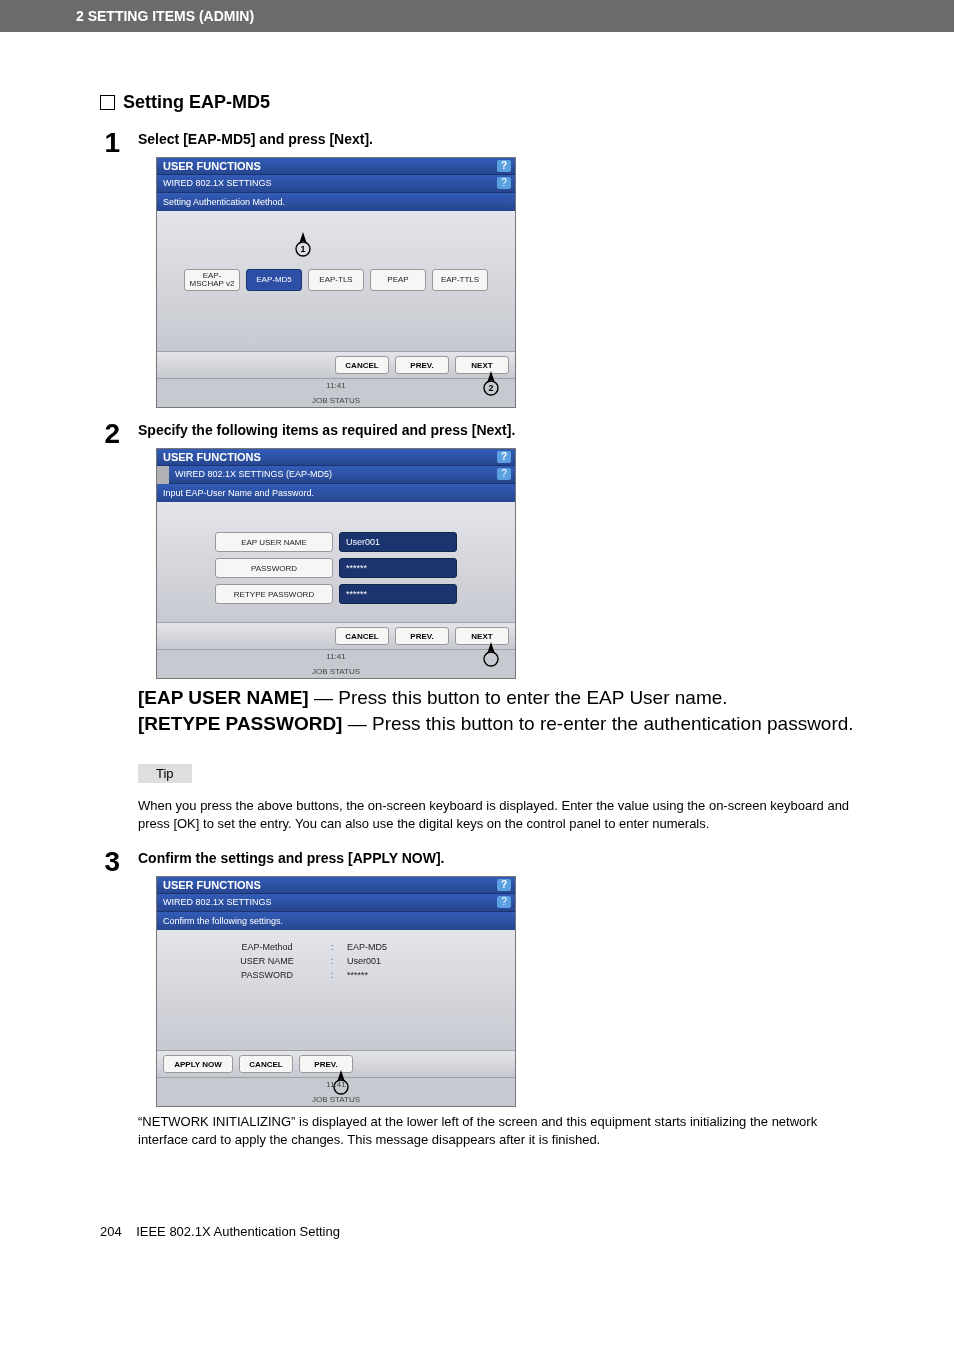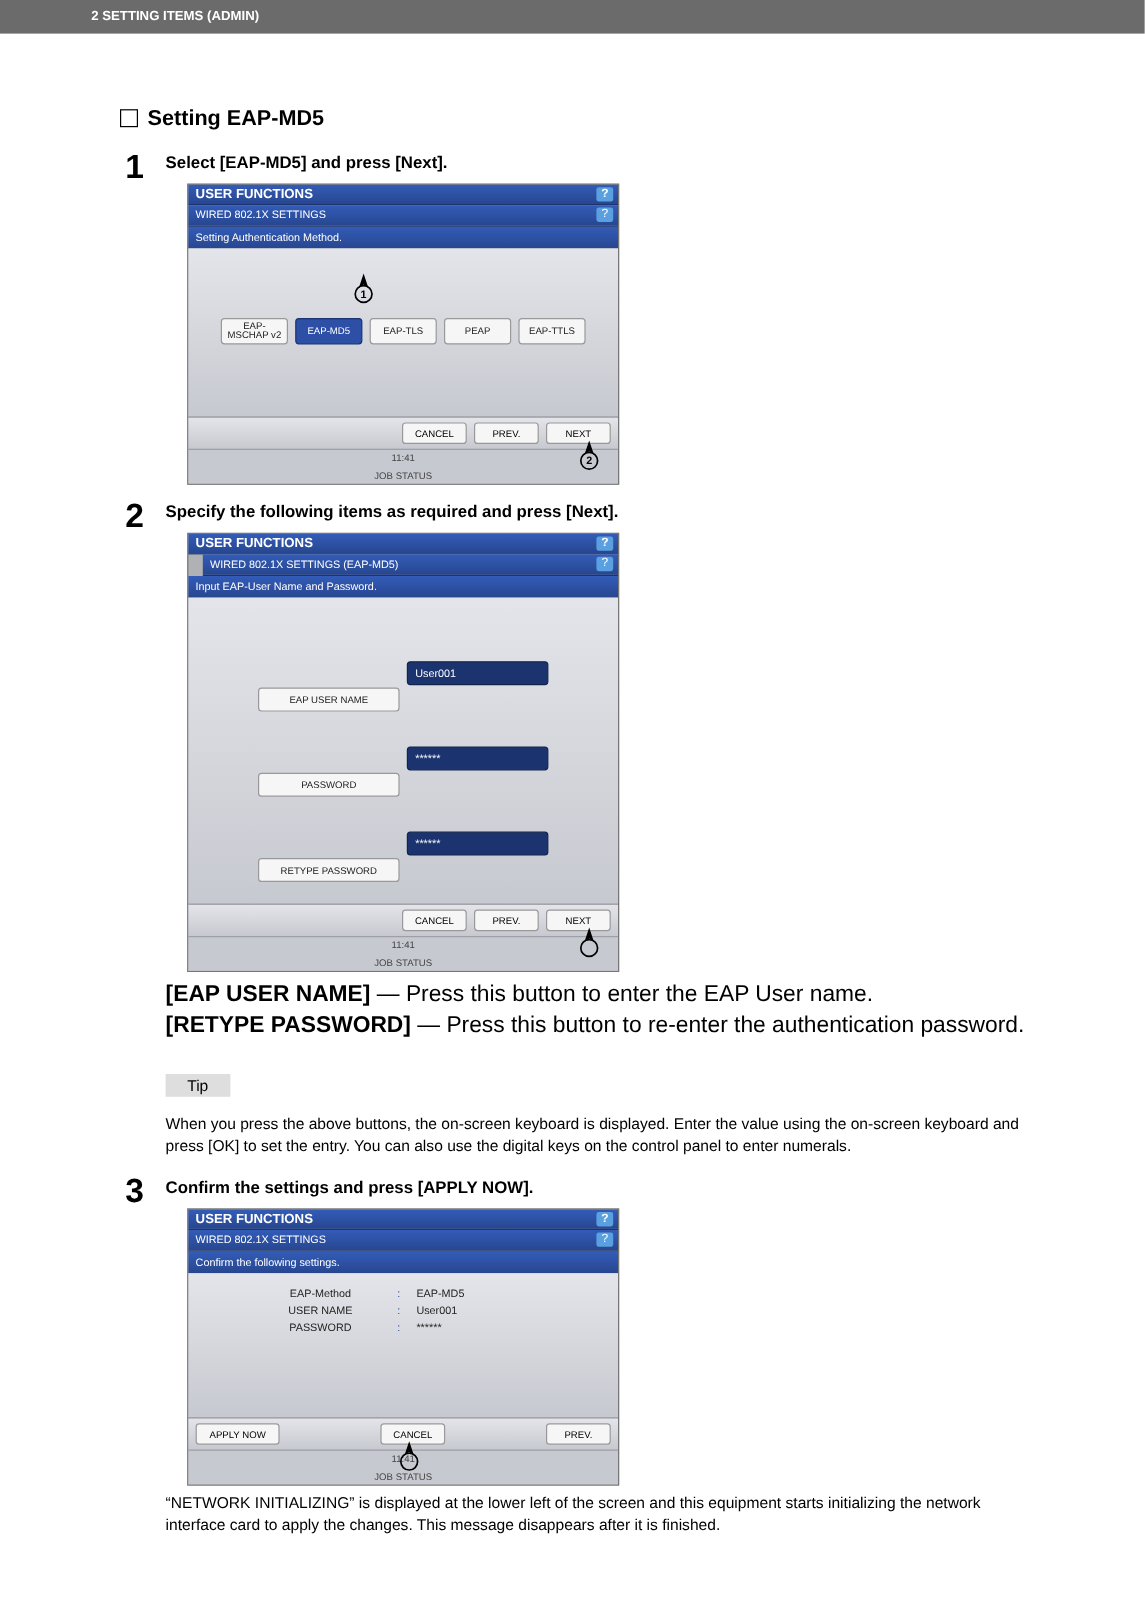--- a/index.html
+++ b/index.html
@@ -11,21 +11,21 @@
   }
   .document {
     width: 954px;
     margin: 0 auto;
     position: relative;
   }
   .header-bar {
     background: #6b6b6b;
     color: #fff;
     font-weight: bold;
-    font-size: 11px;
+    font-size: 14px;
     padding: 8px 0 8px 76px;
     margin-bottom: 60px;
   }
   .content {
     padding: 0 100px 60px 100px;
   }
   .section-title {
     font-weight: bold;
     font-size: 18px;
     margin-bottom: 16px;
@@ -161,20 +161,21 @@
   .footer-btn {
     width: 54px;
     height: 18px;
     background: #f6f6f6;
     border: 1px solid #999;
     border-radius: 3px;
     font-size: 8px;
     display: flex;
     align-items: center;
     justify-content: center;
+    font-weight: bold;
   }
   .shot-status {
     background: #c7c9d0;
     padding: 2px 6px;
     display: flex;
     justify-content: flex-end;
     gap: 6px;
     font-size: 8px;
     color: #444;
     align-items: center;
@@ -191,21 +192,20 @@
   .form-btn {
     width: 118px;
     height: 20px;
     background: #f6f6f6;
     border: 1px solid #999;
     border-radius: 3px;
     font-size: 8px;
     display: flex;
     align-items: center;
     justify-content: center;
-    margin-top: 45px;
   }
   .form-val {
     width: 118px;
     height: 20px;
     background: #1b3470;
     color: #fff;
     border: 1px solid #12264d;
     border-radius: 3px;
     font-size: 9px;
     display: flex;
@@ -383,21 +383,21 @@
               <span class="confirm-label">USER NAME</span>
               <span class="confirm-colon">:</span>
               <span>User001</span>
             </div>
             <div class="confirm-row">
               <span class="confirm-label">PASSWORD</span>
               <span class="confirm-colon">:</span>
               <span>******</span>
             </div>
           </div>
-          <div class="shot-footer" style="justify-content:space-between;">
+          <div class="shot-footer" style="justify-content:flex-start;">
             <div class="footer-btn" style="width:70px;">APPLY NOW</div>
             <div class="footer-btn">CANCEL</div>
             <div class="footer-btn">PREV.</div>
           </div>
           <div class="shot-status">
             <span>11:41</span>
             <span>JOB STATUS</span>
           </div>
           <div class="pointer-icon" style="left:170px; bottom:10px;">
             <svg class="pointer-svg" width="28" height="28">

